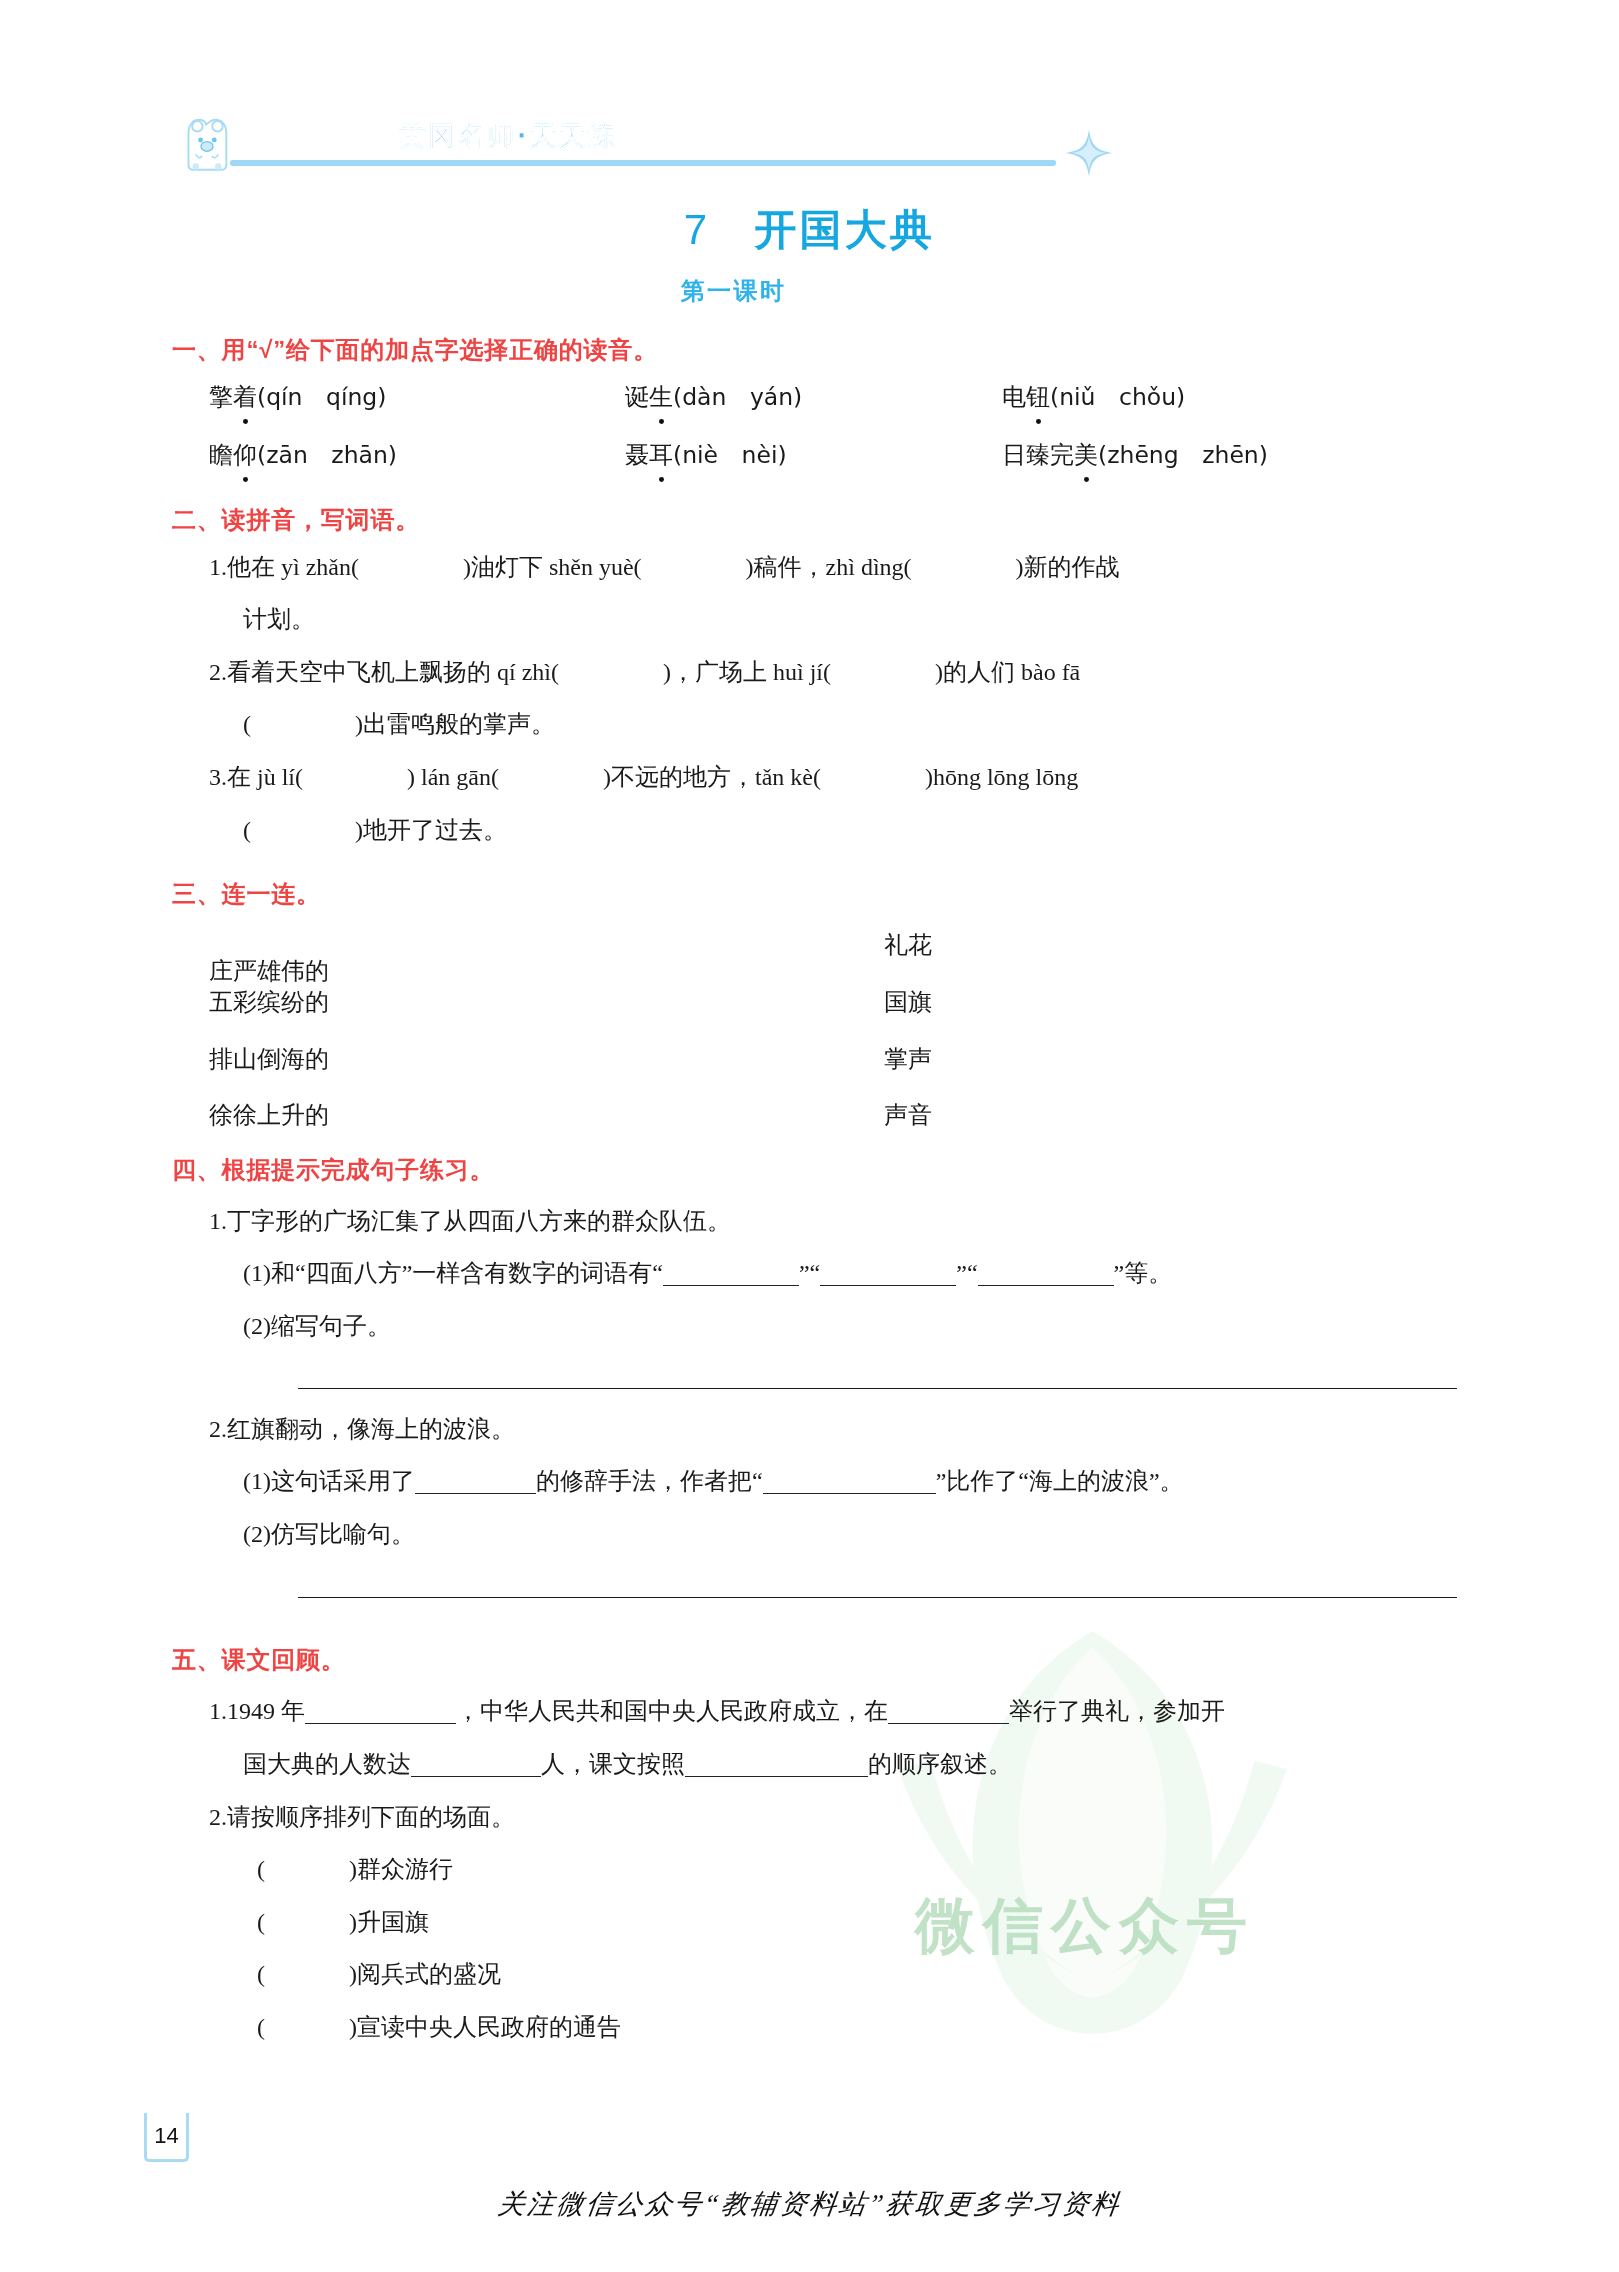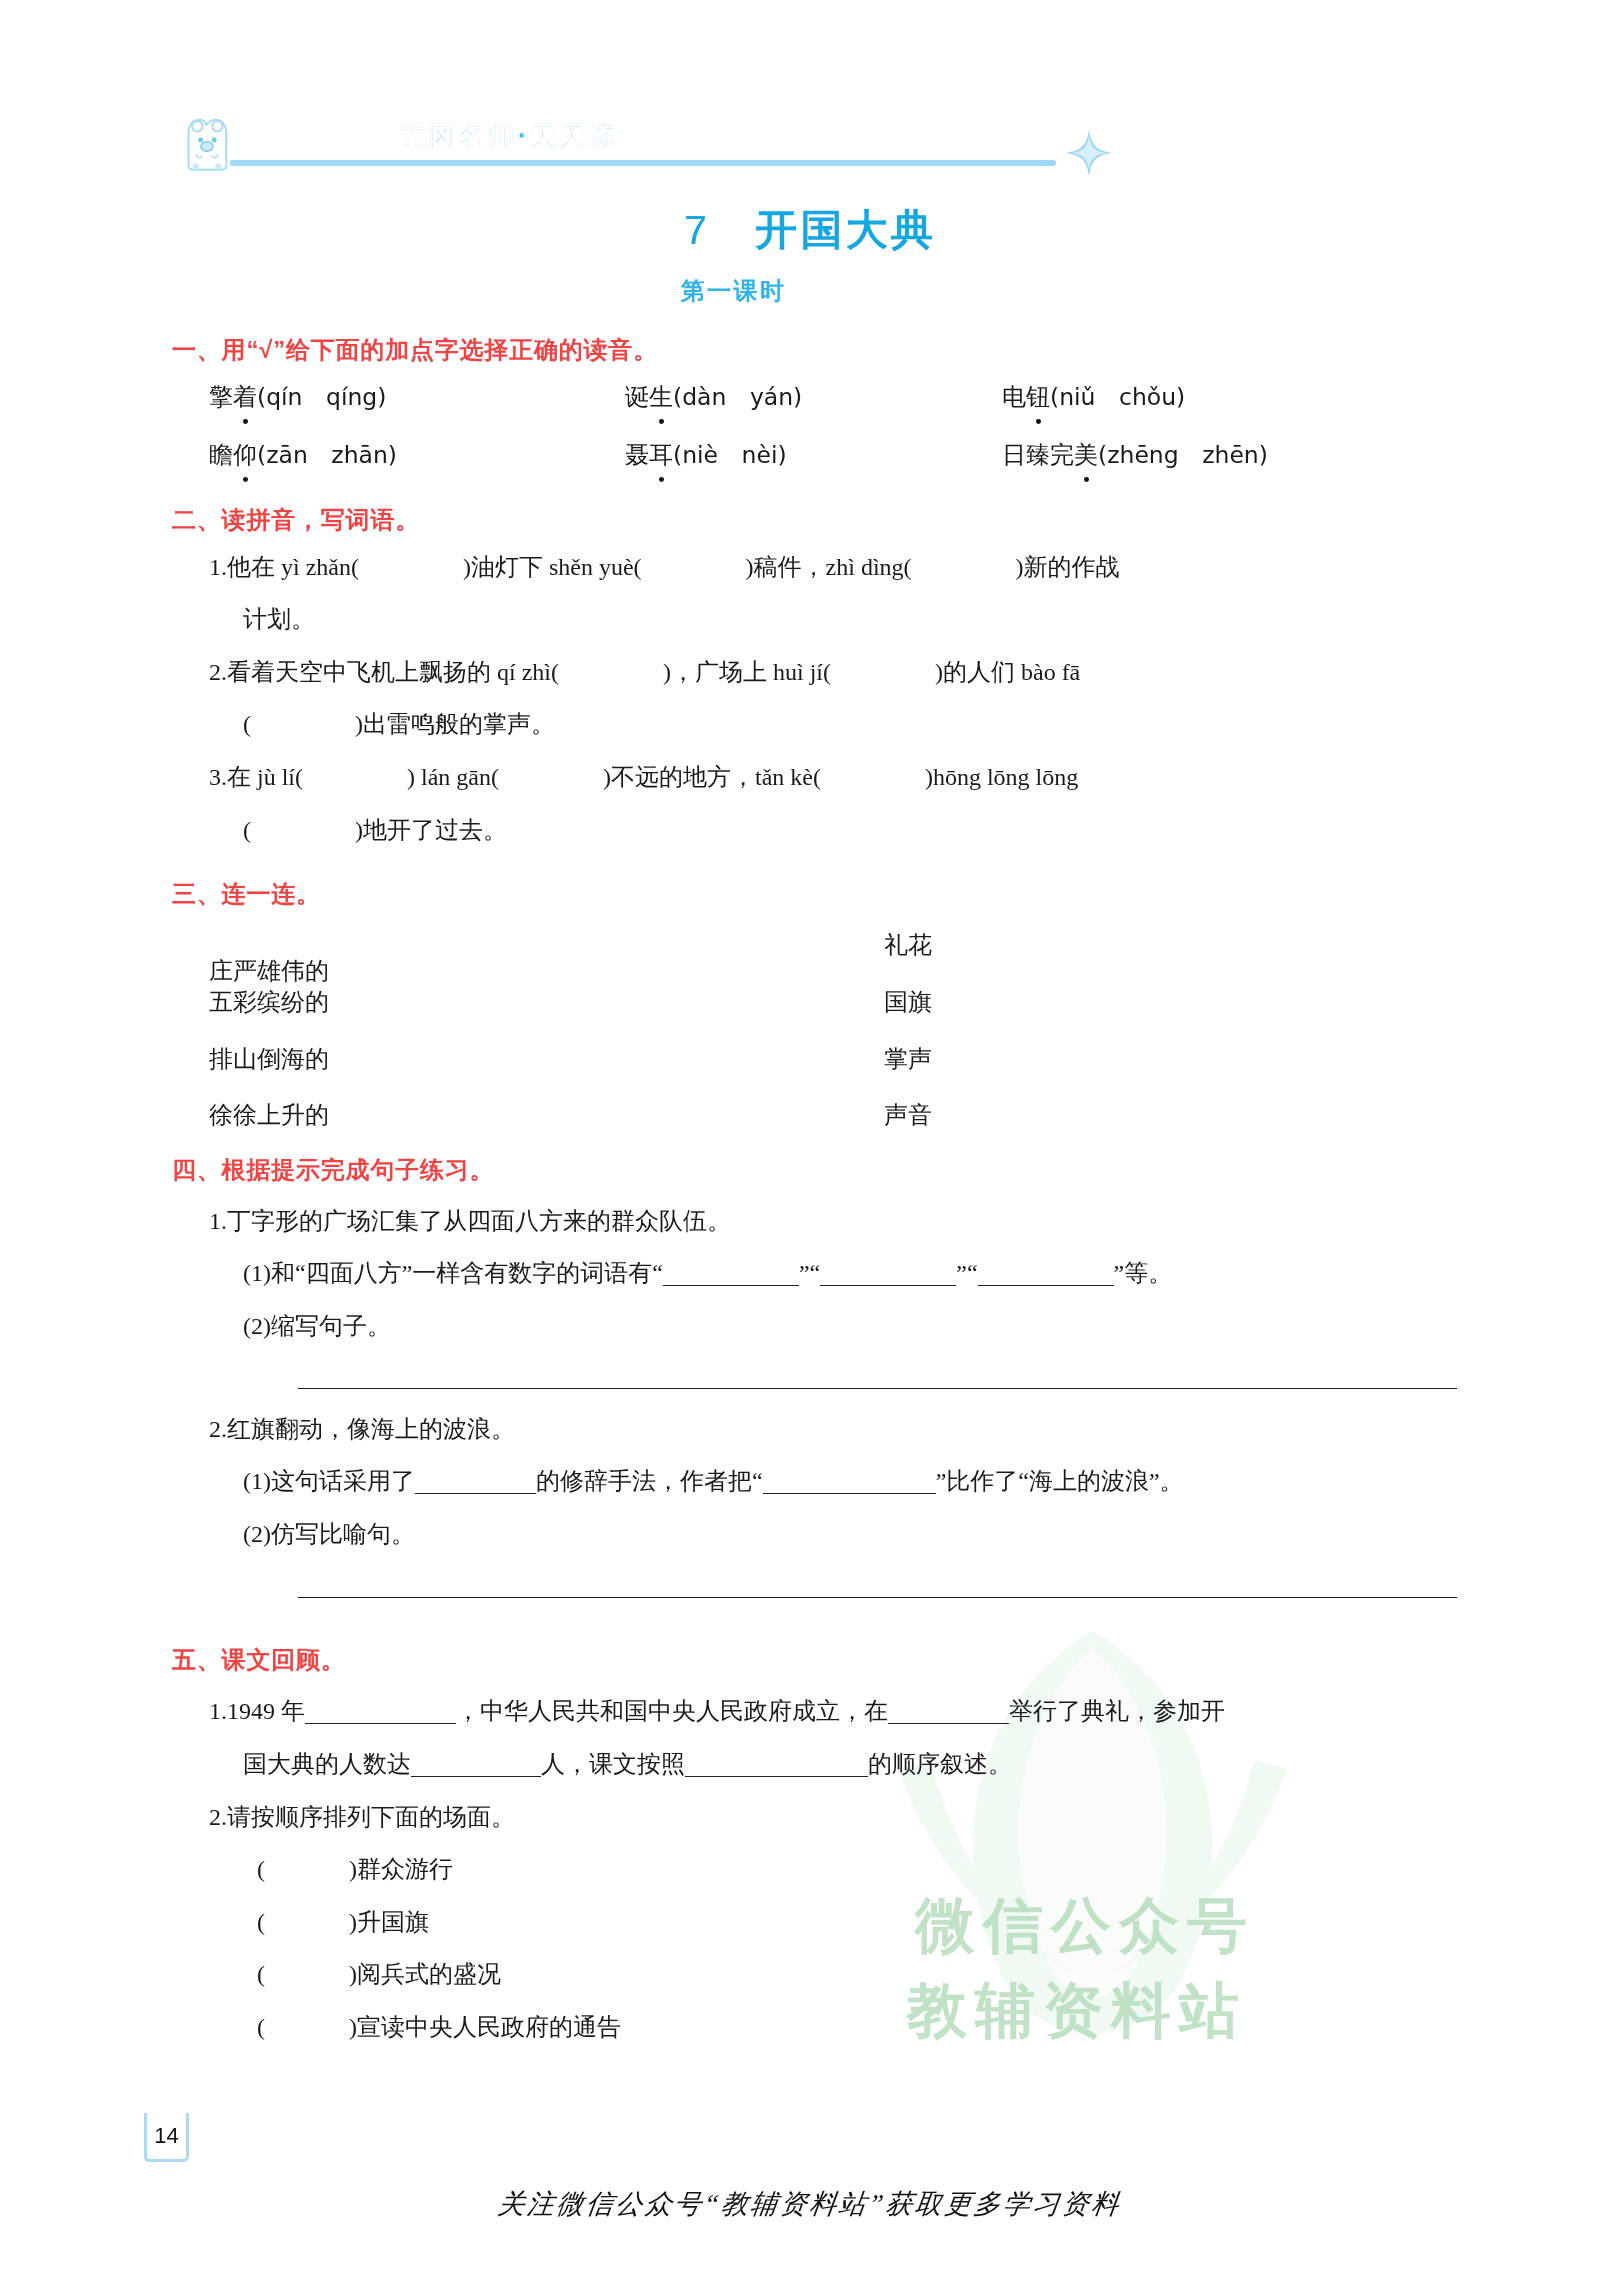--- a/index.html
+++ b/index.html
@@ -69,21 +69,21 @@
     background:#9ed8f4;
     border-radius:2.4px;
   }
   .star { position:absolute; left:905px; top:18px; width:50px; height:50px; }
 
   
   .title {
     position:absolute; left:0; top:202px;
     width:1619px; text-align:center;
     color:#16a7e0;
-    font-family:Liberation Mono, monospace;
+    font-family:Liberation Sans, sans-serif;
     font-size:42px; font-weight:bold;
     letter-spacing:3.2px;
   }
   .title .num { margin-right:44px; font-weight:normal; }
   .subtitle {
     position:absolute; left:0; top:275px;
     width:1467px; text-align:center;
     color:#30b3e8;
     font-family:"Liberation Sans", sans-serif;
     font-size:24px; font-weight:bold;
@@ -173,21 +173,20 @@
 <body>
 
 <div class="watermark">
   <svg class="wm-leaf" viewBox="0 0 520 560">
     <path d="M260 40 C120 120 70 300 150 470 C200 560 320 560 370 470 C450 300 400 120 260 40 Z" fill="#d9efdd"></path>
     <path d="M260 60 C170 140 140 300 200 440 C230 510 290 510 320 440 C380 300 350 140 260 60 Z" fill="#ffffff" opacity=".55"></path>
     <path d="M20 210 C60 330 150 420 250 470 C160 420 90 320 60 200 Z" fill="#d9efdd"></path>
     <path d="M500 210 C460 330 370 420 270 470 C360 420 430 320 460 200 Z" fill="#d9efdd"></path>
   </svg>
   <div class="wm-text1">微信公众号</div>
-  <div class="wm-text2">教辅资料站</div>
 </div>
 
 <div class="page">
 
   <div class="brandbar">
     <svg class="bear" viewBox="0 0 62 72">
       <path d="M8 22 C8 12 14 6 21 6 C26 6 29 9 30 12 C33 9 37 6 42 6 C49 6 55 12 55 22 L55 62 C55 66 52 68 48 68 L15 68 C11 68 8 66 8 62 Z" fill="#ffffff" stroke="#a8dcf4" stroke-width="2.4"></path>
       <circle cx="19" cy="14" r="6.5" fill="#ffffff" stroke="#a8dcf4" stroke-width="2.4"></circle>
       <circle cx="44" cy="14" r="6.5" fill="#ffffff" stroke="#a8dcf4" stroke-width="2.4"></circle>
       <circle cx="23" cy="31" r="3" fill="#6cc6ee"></circle>

